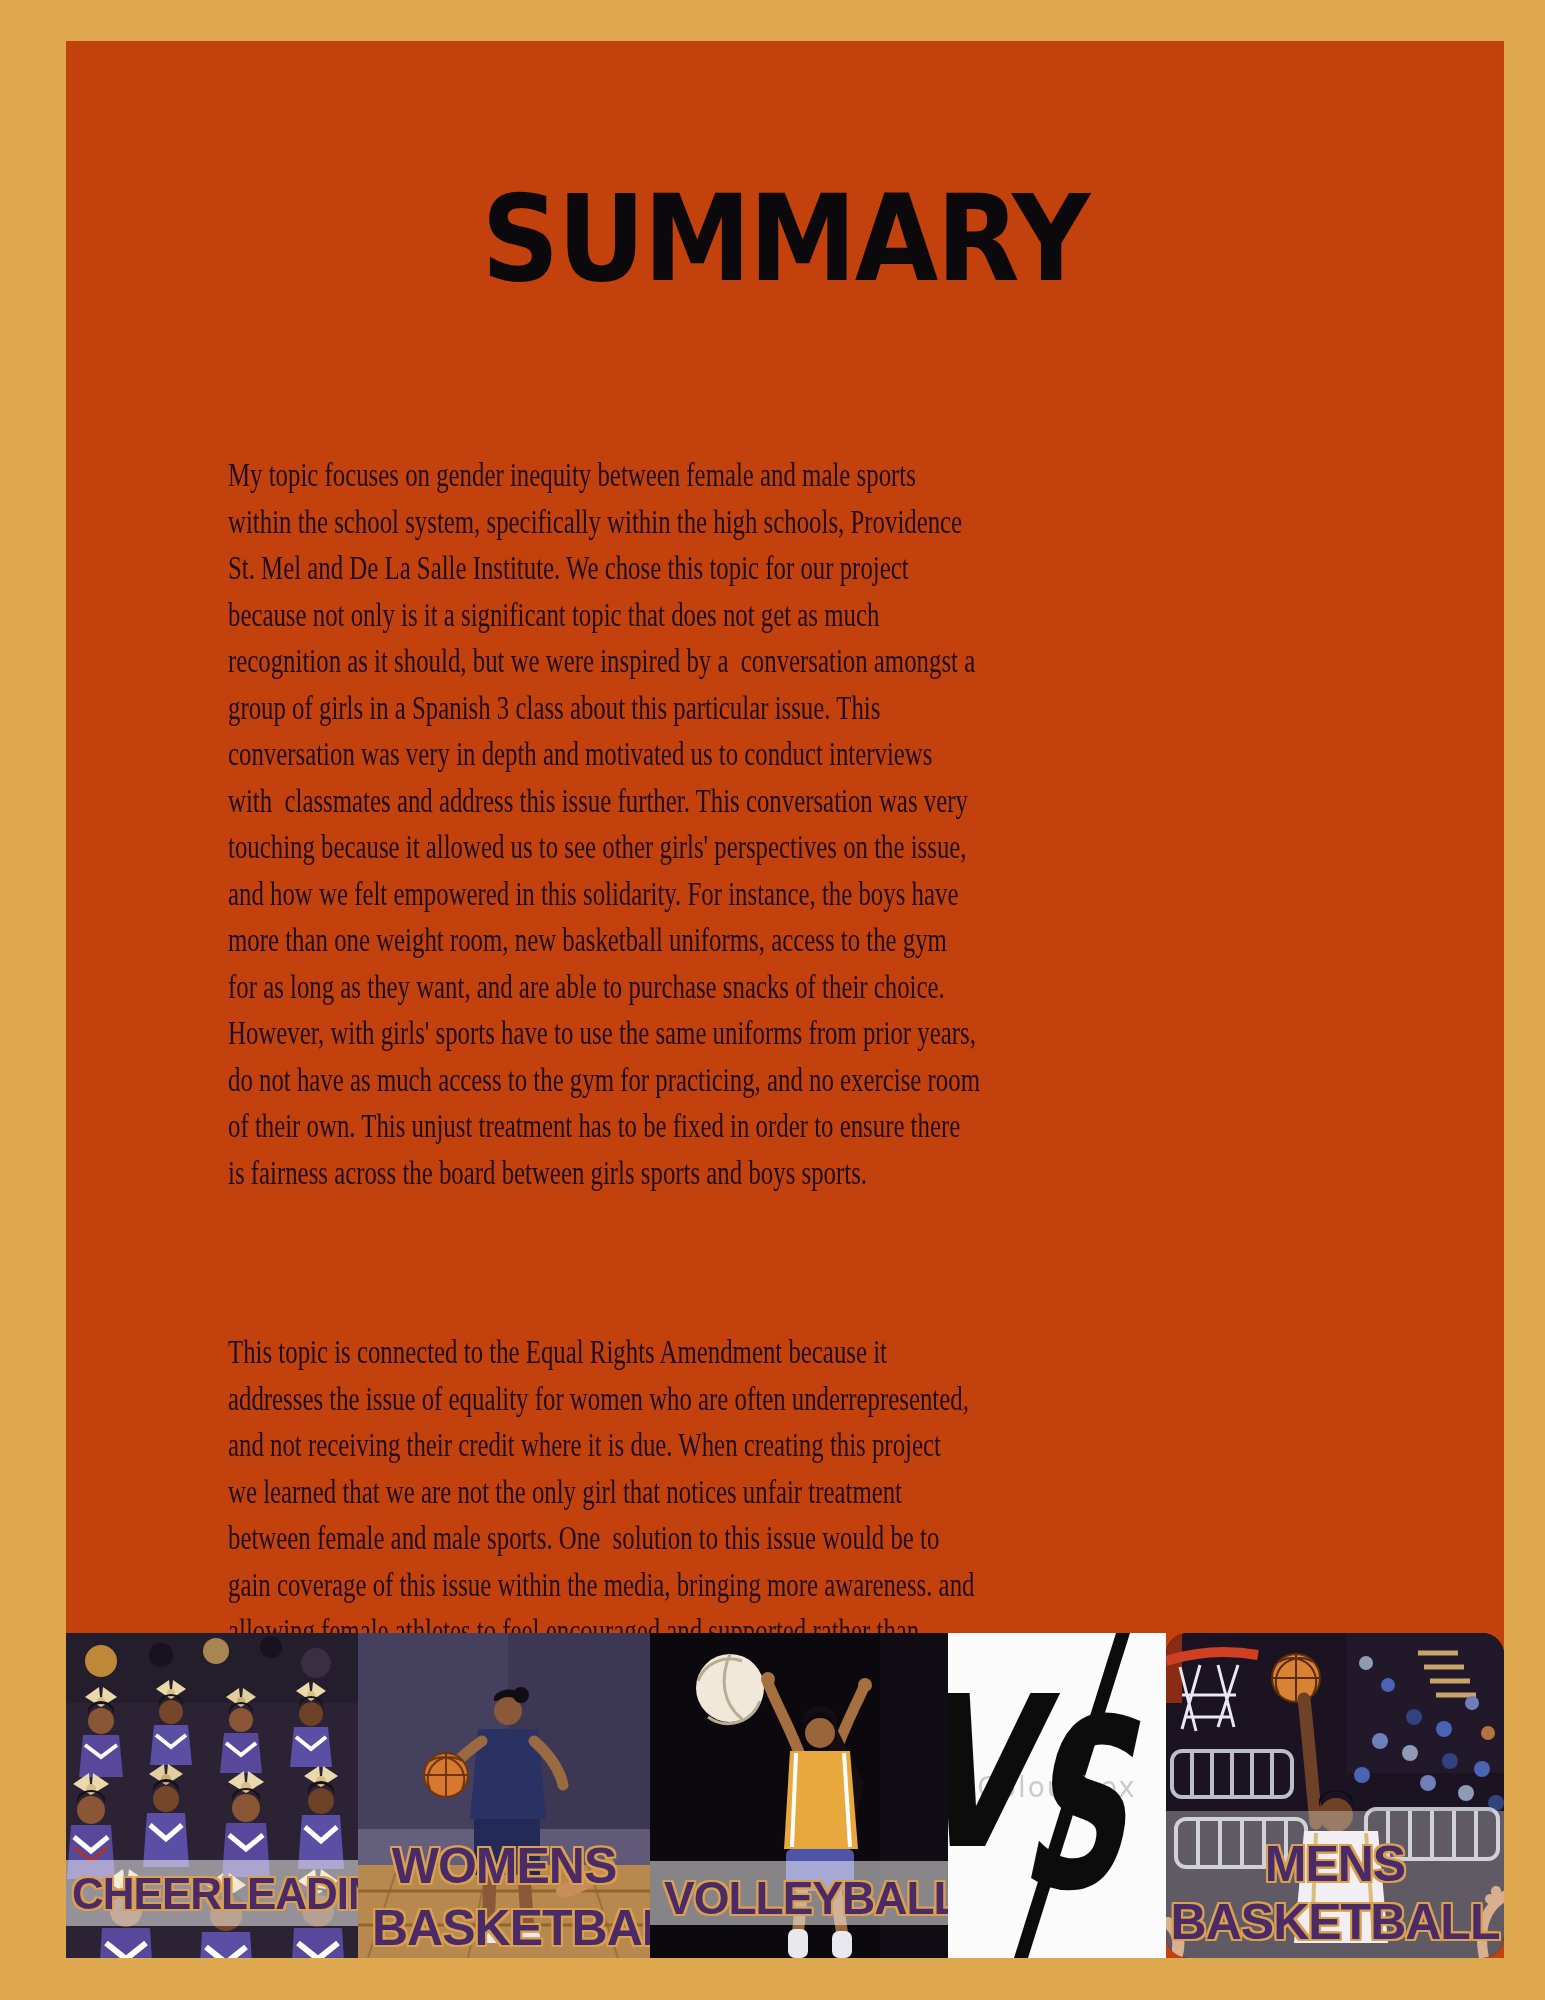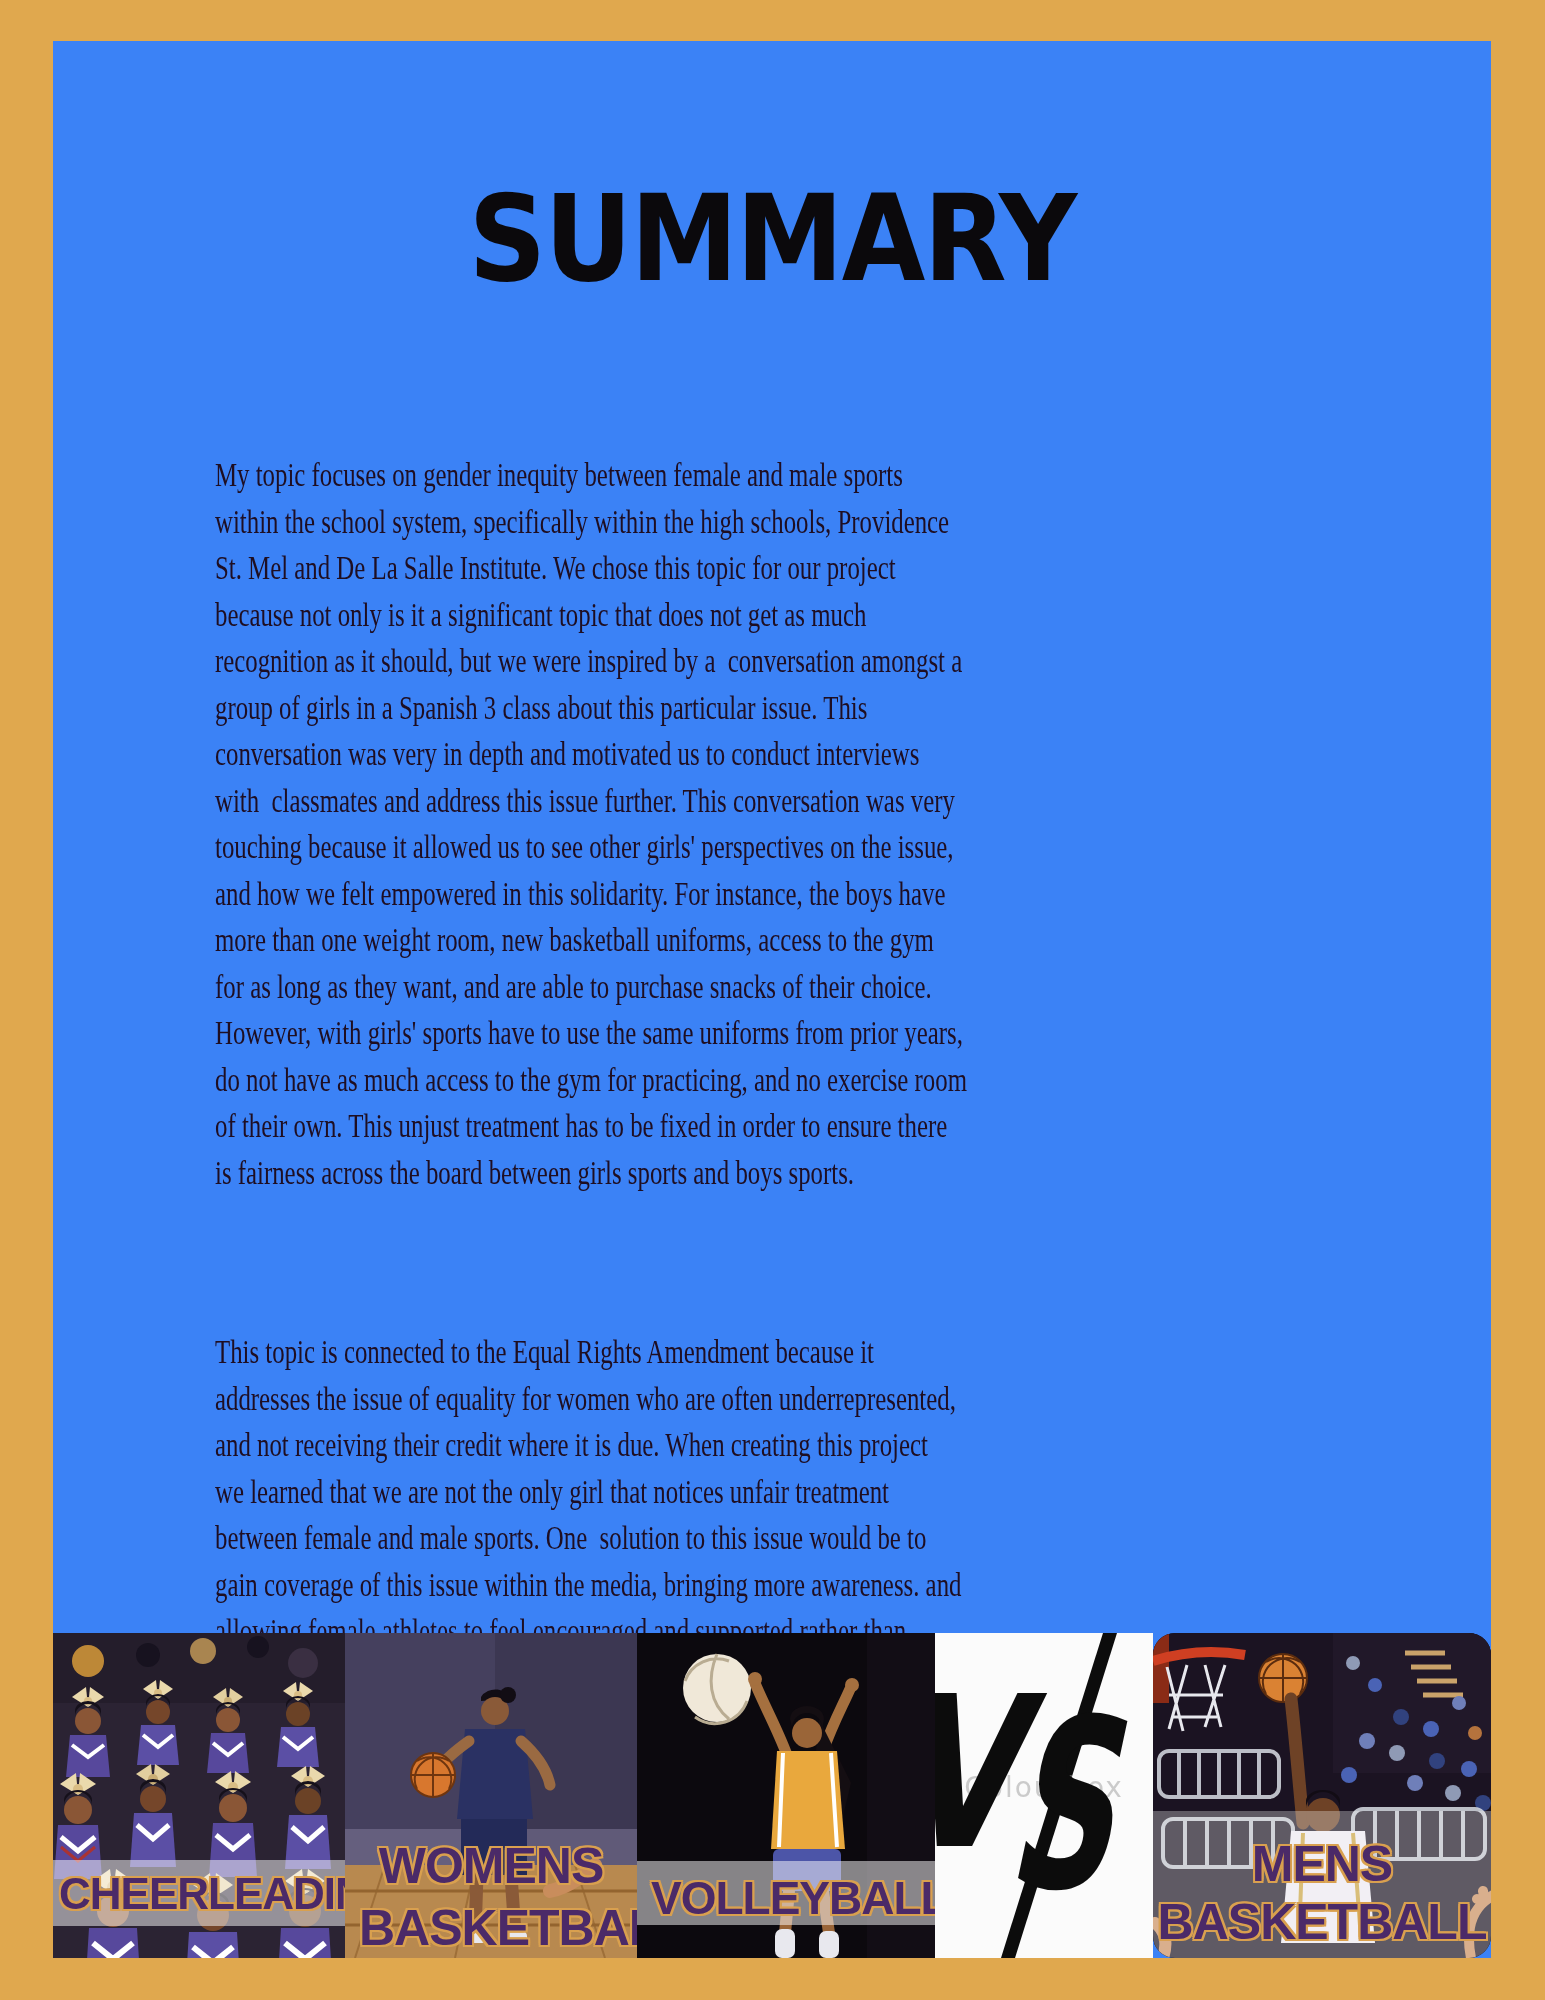--- a/index.html
+++ b/index.html
@@ -3,22 +3,22 @@
 <meta charset="utf-8">
 <style>
   html,body{margin:0;padding:0;}
   body{
     width:1545px;height:2000px;position:relative;
     background:#e0a84e;
     font-family:"Liberation Sans",sans-serif;
     overflow:hidden;
   }
   .panel{
-    position:absolute;left:53px;top:41px;width:1438px;height:1917px;
-    background:#3b82f6;overflow:hidden;
+    position:absolute;left:66px;top:41px;width:1438px;height:1917px;
+    background:#c2410c;overflow:hidden;
   }
   .page-title{
     position:absolute;top:138px;left:0;width:100%;
     margin:0;text-align:center;
     font-family:"DejaVu Sans",sans-serif;
     font-weight:bold;font-size:120px;line-height:120px;
     letter-spacing:-2px;color:#0b090c;
     transform:scaleX(0.9);transform-origin:50% 0;
     white-space:nowrap;
   }

